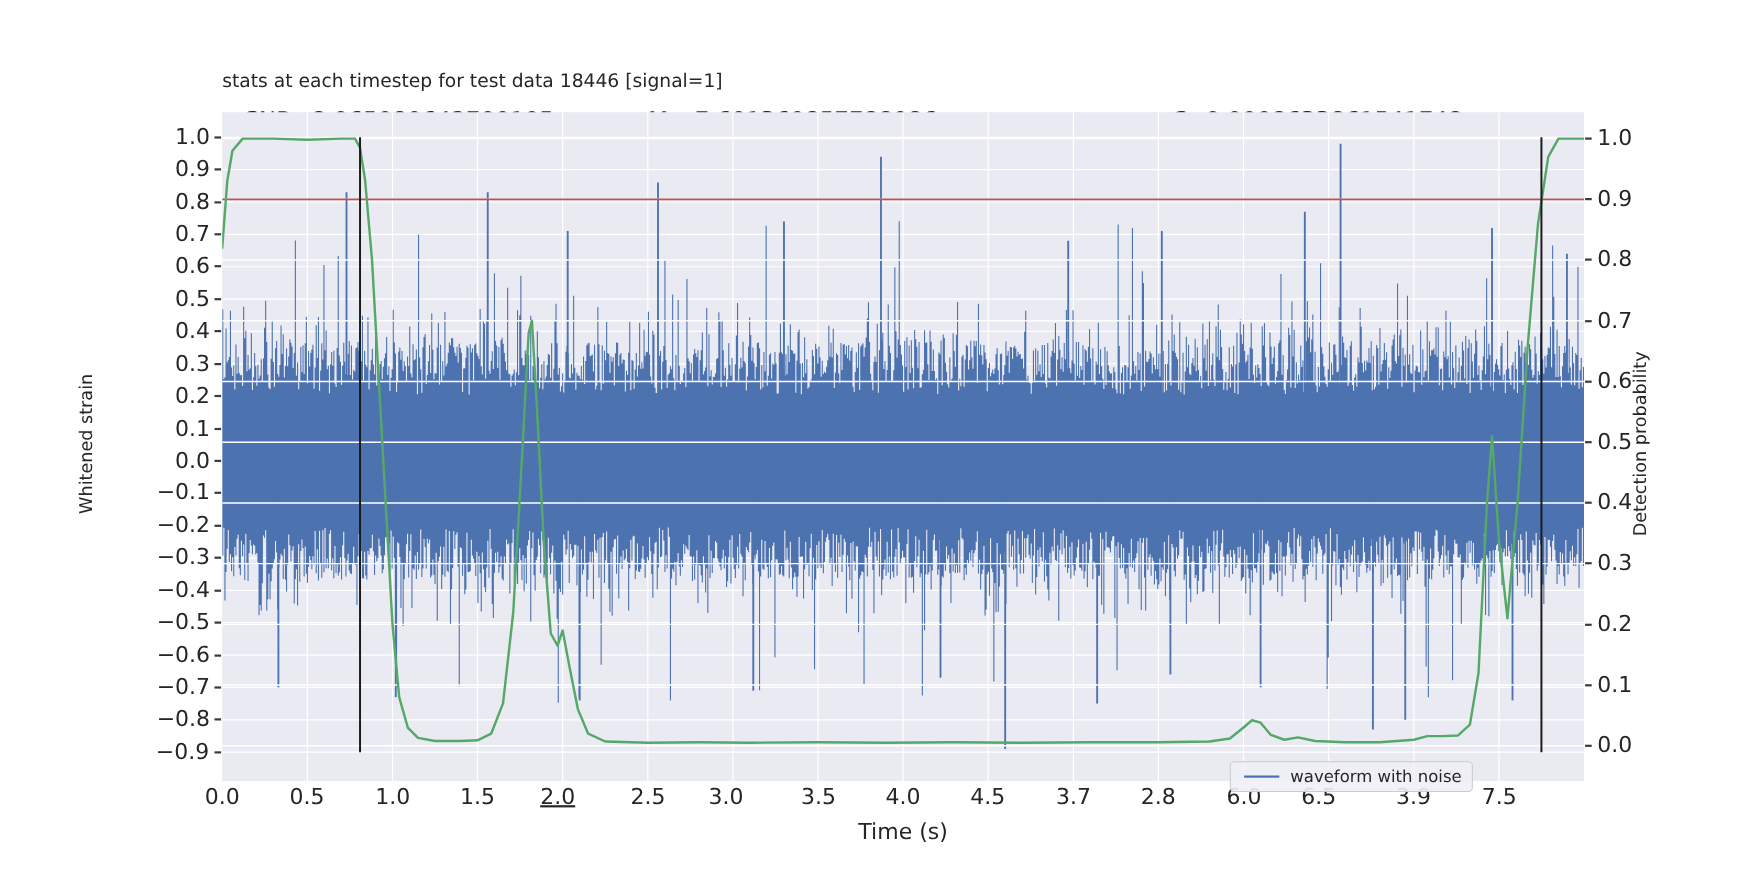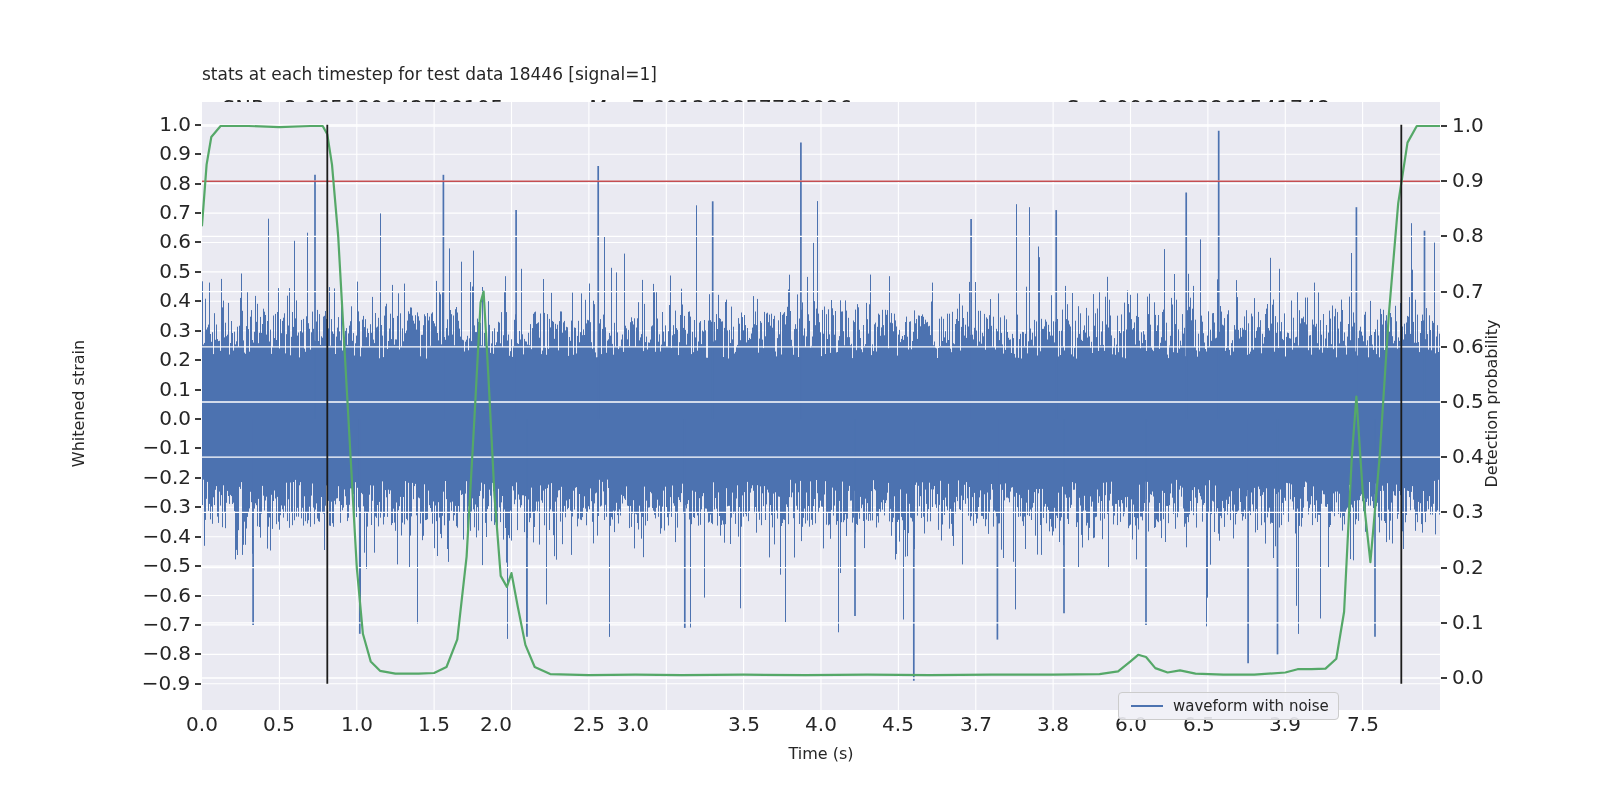--- a/index.html
+++ b/index.html
@@ -14,21 +14,21 @@
   .annot i{font-style:italic;}
   .annot sub{font-size:0.68em;}
   #plot-area{position:absolute;left:202px;top:102px;width:1238px;height:608px;
              background:#eaeaf2;}
   #plot-area svg{position:absolute;left:0;top:0;}
   .ylab{position:absolute;font-size:16px;color:#262626;white-space:nowrap;
         transform:rotate(-90deg);transform-origin:center center;}
   #ylab-left{left:-47px;top:394px;width:250px;text-align:center;}
   #ylab-right{left:1366px;top:394px;width:250px;text-align:center;}
   #xlab{position:absolute;left:202px;top:744px;width:1238px;text-align:center;
-        font-size:16px;color:#262626;}
+        font-size:20px;color:#262626;}
   .tick-label{position:absolute;font-size:20px;color:#262626;line-height:17px;}
   .tick-dash{position:absolute;width:6px;height:2px;background:#3b3b3b;}
   #legend{position:absolute;left:1118px;top:692px;width:219px;height:26px;
           background:rgba(240,240,246,0.9);border:1px solid #cccccc;border-radius:4px;
           display:flex;align-items:center;z-index:5;}
   #legend .sample{width:32px;height:0;border-top:2px solid #4c72b0;margin-left:12px;}
   #legend .lab{font-size:15px;color:#262626;margin-left:10px;white-space:nowrap;}
 </style>
 </head>
 <body>
@@ -185,28 +185,28 @@
       <div class="tick-label" style="left:1452px;top:559px;width:50px;text-align:left;">0.2</div>
       <div class="tick-dash" style="left:1441px;top:567px;"></div>
       <div class="tick-label" style="left:1452px;top:614px;width:50px;text-align:left;">0.1</div>
       <div class="tick-dash" style="left:1441px;top:622px;"></div>
       <div class="tick-label" style="left:1452px;top:669px;width:50px;text-align:left;">0.0</div>
       <div class="tick-dash" style="left:1441px;top:677px;"></div>
       <div class="tick-label" style="left:177px;top:716px;width:50px;text-align:center;">0.0</div>
       <div class="tick-label" style="left:254px;top:716px;width:50px;text-align:center;">0.5</div>
       <div class="tick-label" style="left:332px;top:716px;width:50px;text-align:center;">1.0</div>
       <div class="tick-label" style="left:409px;top:716px;width:50px;text-align:center;">1.5</div>
-      <div class="tick-label" style="left:471px;top:716px;width:50px;text-align:center;">2.0</div>
+      <div class="tick-label" style="left:482px;top:716px;width:50px;text-align:center;text-decoration:underline;">2.0</div>
       <div class="tick-label" style="left:564px;top:716px;width:50px;text-align:center;">2.5</div>
-      <div class="tick-label" style="left:608px;top:716px;width:50px;text-align:center;">3.0</div>
+      <div class="tick-label" style="left:644px;top:716px;width:50px;text-align:left;">3.0</div>
       <div class="tick-label" style="left:719px;top:716px;width:50px;text-align:center;">3.5</div>
       <div class="tick-label" style="left:796px;top:716px;width:50px;text-align:center;">4.0</div>
       <div class="tick-label" style="left:873px;top:716px;width:50px;text-align:center;">4.5</div>
       <div class="tick-label" style="left:951px;top:716px;width:50px;text-align:center;">3.7</div>
-      <div class="tick-label" style="left:1028px;top:716px;width:50px;text-align:center;">3.8</div>
+      <div class="tick-label" style="left:1028px;top:716px;width:50px;text-align:center;">2.8</div>
       <div class="tick-label" style="left:1106px;top:716px;width:50px;text-align:center;">6.0</div>
       <div class="tick-label" style="left:1183px;top:716px;width:50px;text-align:left;">6.5</div>
       <div class="tick-label" style="left:1260px;top:716px;width:50px;text-align:center;">3.9</div>
       <div class="tick-label" style="left:1338px;top:716px;width:50px;text-align:center;">7.5</div>
     </div>
 
   <div id="legend">
     <div class="sample"></div>
     <div class="lab">waveform with noise</div>
   </div>

